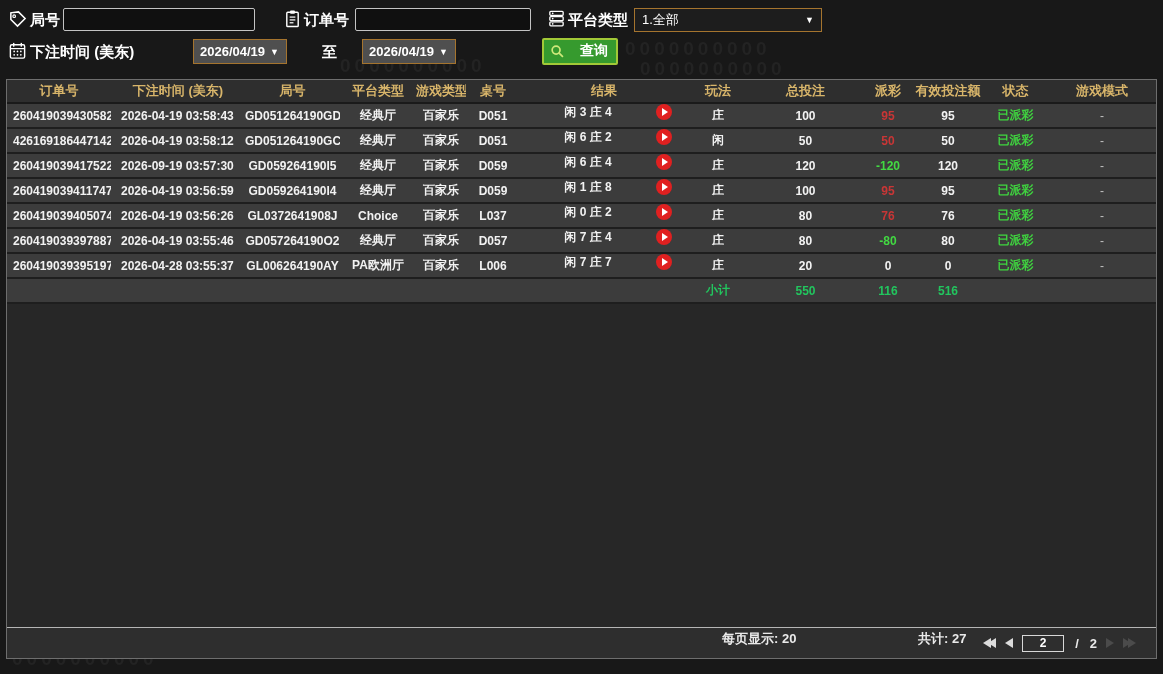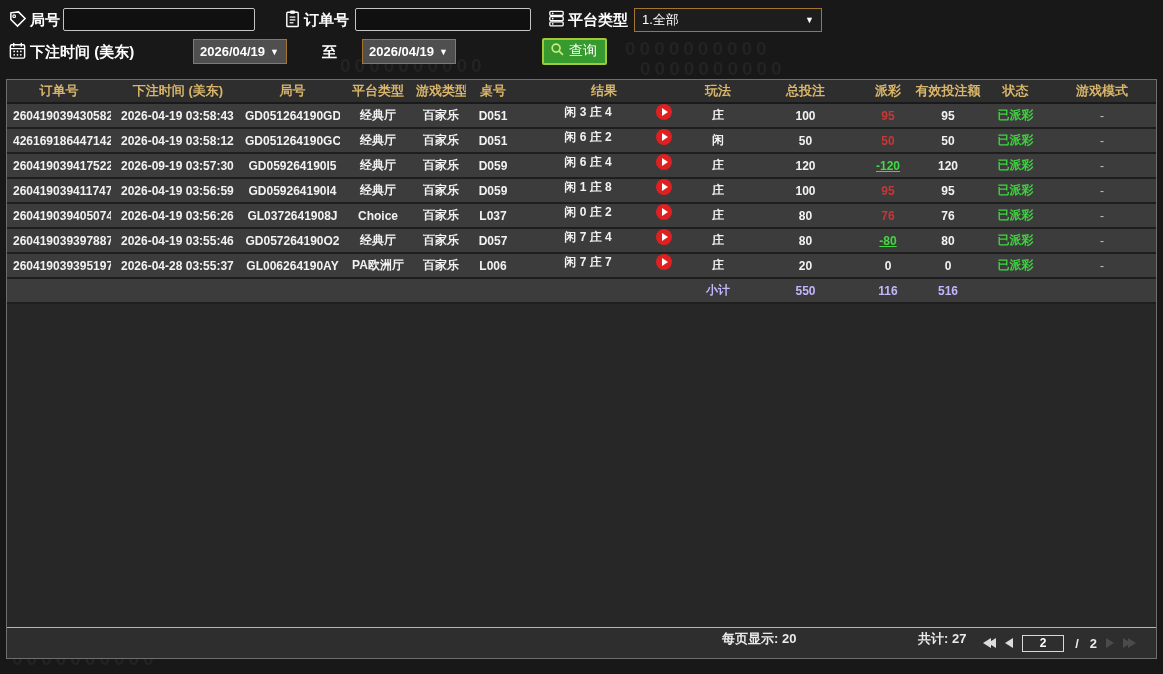--- a/index.html
+++ b/index.html
@@ -15,47 +15,47 @@
   .filter-label { position:absolute; font-size:15px; font-weight:bold; color:#ffffff; white-space:nowrap; }
   .icon { position:absolute; width:19px; height:19px; }
   .txt-input { position:absolute; background:#101010; border:1px solid #c4c4c4; border-radius:2px;
                color:#fff; font-size:13px; padding:0 5px; outline:none; }
   .dd { position:absolute; display:flex; align-items:center; border:1px solid #a5742e;
         color:#fff; cursor:pointer; padding:0 7px; font-size:13px; }
   .dd .arrow { margin-left:auto; font-size:9px; color:#fff; }
   .dd-platform { background:#1d1d1d; }
   .dd-date { background:#4f4f4f; font-weight:bold; justify-content:flex-end; }
   .dd-date .arrow { margin-left:5px; }
-  .search-btn { position:absolute; display:flex; gap:4px;
+  .search-btn { position:absolute; display:flex; align-items:center; gap:15px;
                 background:#369a2e; border:2px solid #a2c937; border-radius:2px;
-                color:#fff; font-size:14px; font-weight:normal; padding:2px 8px 3px 6px; cursor:pointer; }
+                color:#fff; font-size:14px; font-weight:bold; padding:2px 8px 3px 6px; cursor:pointer; }
 
   
   .panel { position:absolute; left:6px; top:79px; width:1151px; height:580px;
            border:1px solid #6e6e6e; background:#272727; display:flex; flex-direction:column; }
   table { border-collapse:collapse; table-layout:fixed; width:1149px; }
   th { background:#2e2e2e; color:#d8b56a; font-size:13px; font-weight:bold; height:23px;
        border-bottom:2px solid #1a1a1a; text-align:center; overflow:hidden; white-space:nowrap; }
   td { background:#3c3c3c; color:#f2f2f2; font-size:12px; font-weight:bold; height:25px;
        border-bottom:2px solid #1e1e1e; text-align:center; overflow:hidden; white-space:nowrap; }
   td.c-order { text-align:left; padding-left:6px; }
   td.c-time  { text-align:left; padding-left:10px; }
   td.c-result { padding:0; }
   .result-wrap { display:flex; align-items:flex-start; height:100%; }
   .result-text { flex:1; text-align:center; }
   .play-btn { width:16px; height:16px; border-radius:50%; background:#e02020; margin-right:16px;
               display:inline-flex; align-items:center; justify-content:center; cursor:pointer; flex:0 0 auto; }
   .play-btn i { display:block; width:0; height:0; border-top:4px solid transparent;
                 border-bottom:4px solid transparent; border-left:6px solid #fff; margin-left:2px; }
   td.pc-red { color:#c93636; }
-  td.pc-green { color:#42d942;text-decoration:underline; }
+  td.pc-green { color:#42d942; }
   td.pc-white { color:#f2f2f2; }
   td.c-status { color:#3fd23f; }
   td.c-mode { color:#c2c2c2; font-weight:normal; }
-  tr.summary td { color:#c4b5fd; font-weight:bold; }
+  tr.summary td { color:#22c55e; font-weight:bold; }
   .empty-area { flex:1; background:#272727; }
 
   
   .pager-bar { position:relative; height:31px; background:#2e2e2e; border-top:1px solid #b5b5b5;
                font-size:13px; font-weight:bold; color:#eaeaea; }
   .pager-text { position:absolute; top:2px; white-space:nowrap; }
   .pager-controls { position:absolute; right:20px; top:0; height:100%;
                     display:flex; align-items:center; gap:9px; }
   .pg-btn { display:flex; align-items:center; cursor:pointer; }
   .tri-l { width:0; height:0; border-top:5px solid transparent; border-bottom:5px solid transparent;

